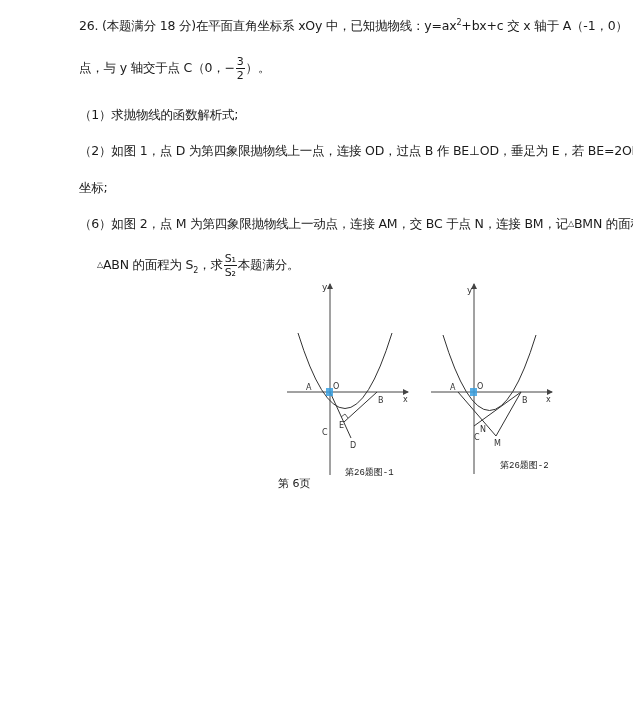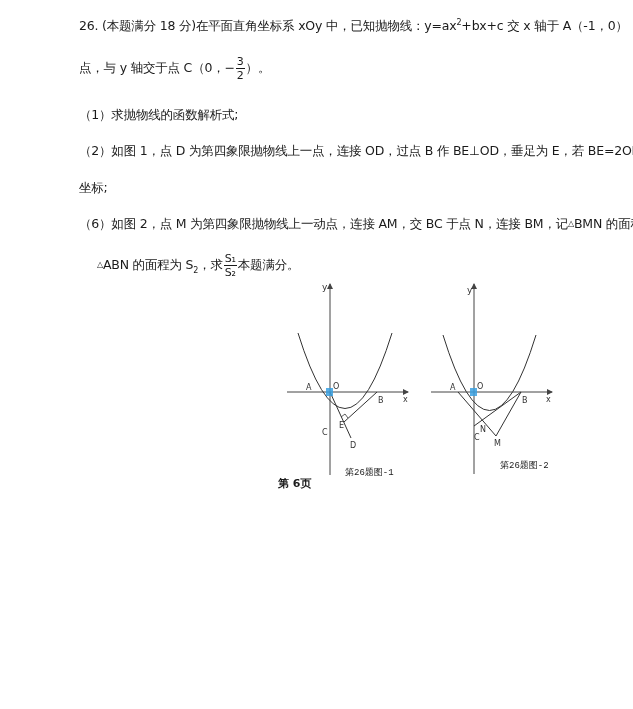--- a/index.html
+++ b/index.html
@@ -89,13 +89,13 @@
   <text x="450" y="390" font-size="8" fill="#333">A</text>
   <text x="477" y="389" font-size="8" fill="#333">O</text>
   <text x="522" y="403" font-size="8" fill="#333">B</text>
   <text x="474" y="440" font-size="8" fill="#333">C</text>
   <text x="480" y="432" font-size="8" fill="#333">N</text>
   <text x="494" y="446" font-size="8" fill="#333">M</text>
 </svg>
 
 <div class="fig-caption" style="left:345px; top:466px;">第26题图-1</div>
 <div class="fig-caption" style="left:500px; top:459px;">第26题图-2</div>
-<div class="page-num" style="left:278px; top:476px;font-weight:bold;">第 6页</div>
+<div class="page-num" style="left:278px; top:476px;">第 6页</div>
 
 </body></html>

